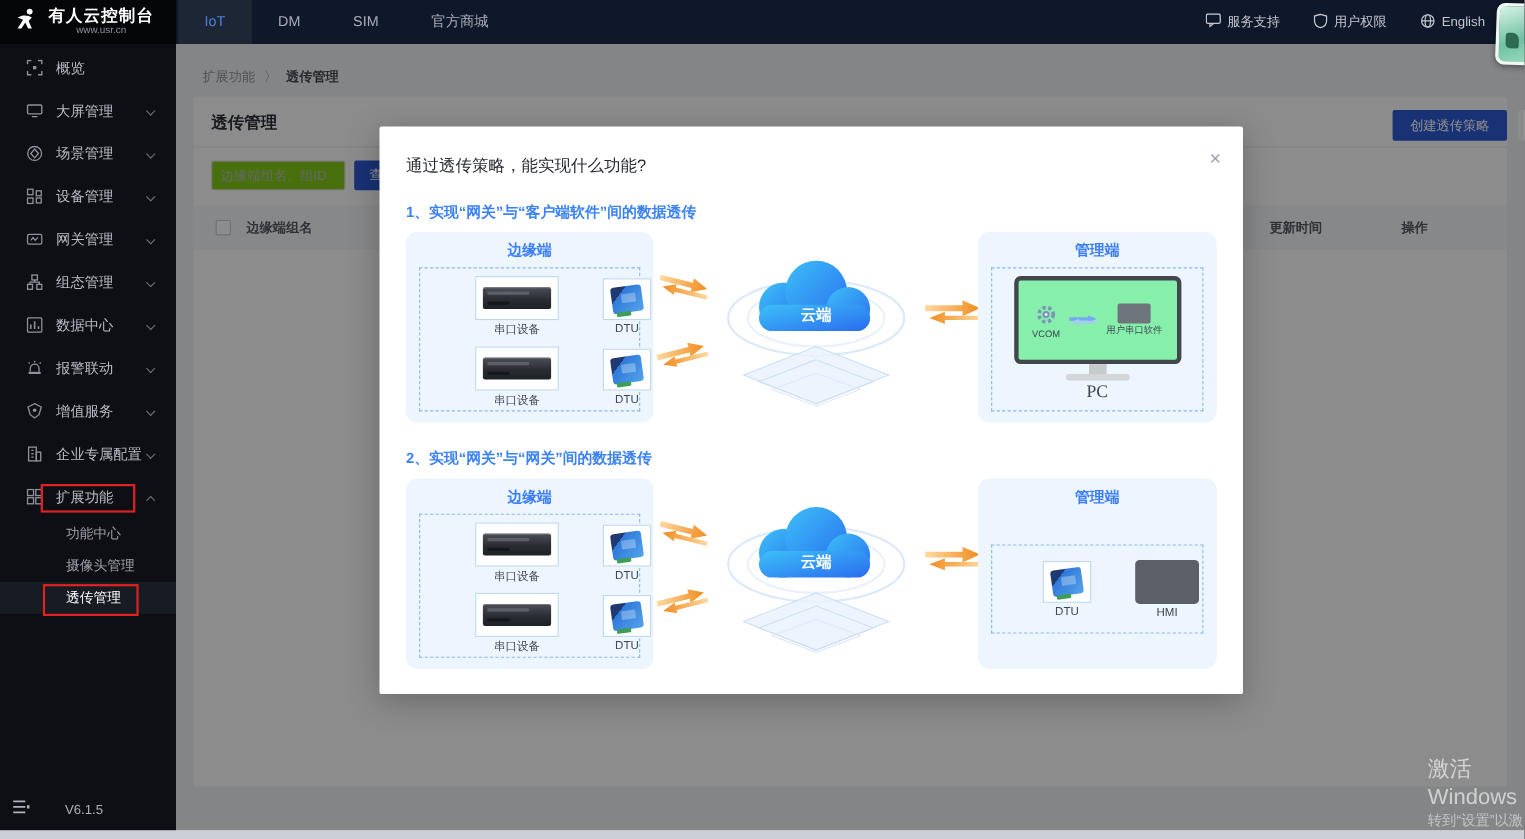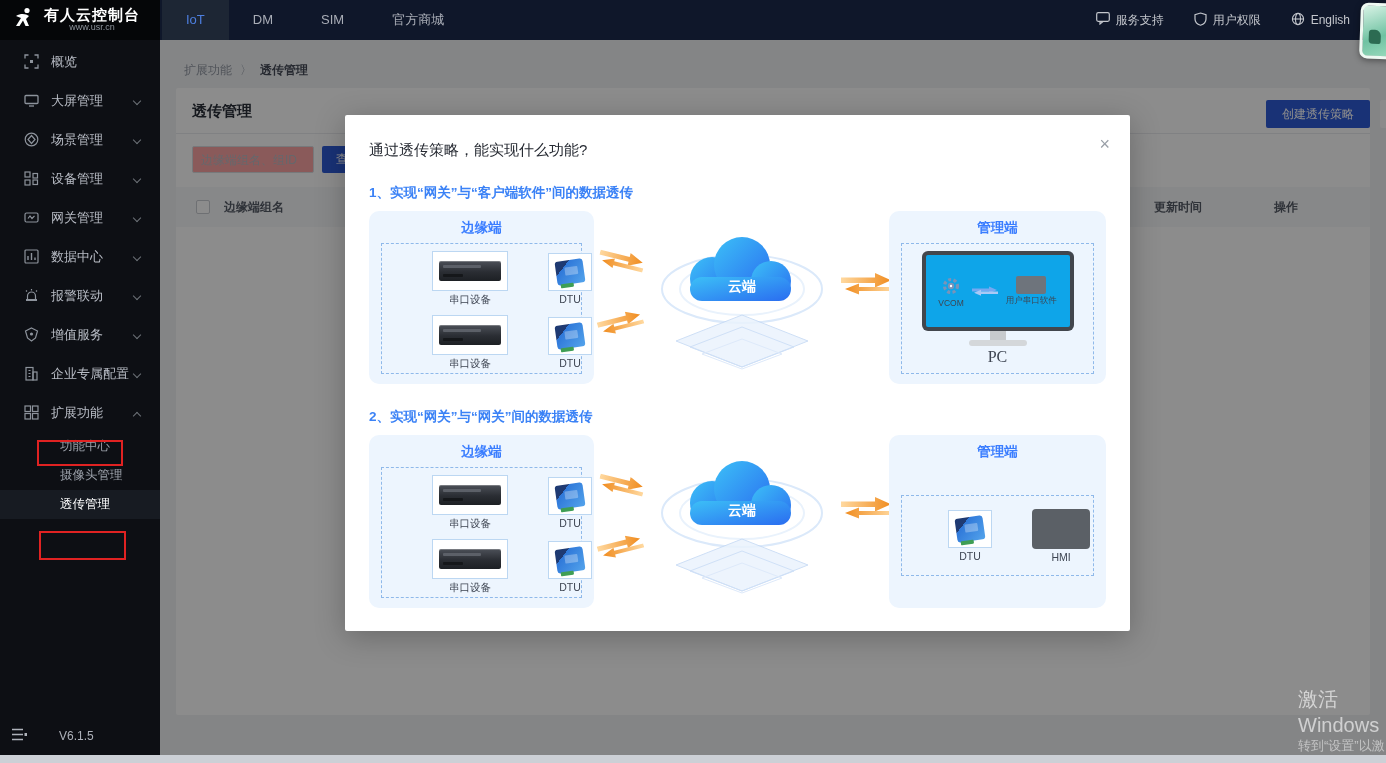--- a/index.html
+++ b/index.html
@@ -33,21 +33,21 @@
   .side-foot .ver { color:#aeb2ba; font-size:12px;}
 
   
   .main { position:absolute; left:160px; top:40px; right:0; bottom:8px; background:#f0f2f5;}
   .breadcrumb { padding:22px 0 0 24px; font-size:12px; color:#9399a3; display:flex; gap:8px; align-items:center;}
   .breadcrumb .cur { color:#464c58; font-weight:bold;}
   .card { position:absolute; left:16px; right:16px; top:48px; bottom:40px; background:#fff; border-radius:2px; padding:14px 0 0 16px;}
   .card-title { font-size:15px; font-weight:bold; color:#2b303a;}
   .card-div { border-bottom:1px solid #e9ebef; margin:12px 0 0 -16px;}
   .search-row { display:flex; margin-top:12px; gap:8px;}
-  .inp { width:122px; height:27px; border:1px solid #d9dce1; border-radius:2px; background:#fca5a5;
+  .inp { width:122px; height:27px; border:1px solid #d9dce1; border-radius:2px; background:#84cc16;
          font-size:12px; padding:0 8px; color:#333; font-family:"Liberation Sans",sans-serif;}
   .inp::placeholder { color:#b8bcc4;}
   .btn-blue { height:27px; padding:0 14px; background:#2e5bd8; color:#fff; border:none; border-radius:2px;
               font-size:12px; cursor:pointer; font-family:"Liberation Sans",sans-serif;}
   .create-btn { position:absolute; top:60px; right:16px; height:28px; padding:0 16px; z-index:1;}
   .btn-cut { position:absolute; top:60px; right:0; width:6px; height:28px; background:#fdfdfd; border-radius:2px 0 0 2px;}
   .th-row { display:flex; align-items:center; height:40px; background:#f6f7f9; margin:14px 0 0 -16px; padding-left:20px;}
   .cbx { width:14px; height:14px; border:1px solid #c9ccd2; border-radius:2px; background:#fff;}
   .th { font-size:12px; color:#555b66; font-weight:bold;}
   .th-first { margin-left:14px;}
@@ -82,21 +82,21 @@
   .server:before { content:""; position:absolute; left:4px; top:4px; width:38px; height:3px; background:#5c6068; border-radius:1px;}
   .server:after { content:""; position:absolute; left:4px; bottom:4px; width:20px; height:3px; background:#15171a; border-radius:1px;}
   .dtu { width:28px; height:24px; border-radius:3px; position:relative; transform:rotate(-8deg);
          background:linear-gradient(135deg,#1f3a72 0%,#1f3a72 28%,#2f78d9 28%,#54a4ec 100%);}
   .dtu:before { content:""; position:absolute; top:7px; left:9px; width:13px; height:8px; background:rgba(255,255,255,.3); border-radius:1px;}
   .dtu:after { content:""; position:absolute; bottom:-3px; left:3px; width:13px; height:4px; background:#3f9e55; border-radius:1px;}
 
   
   .monitor-wrap { position:absolute; left:0; right:0; top:40px; display:flex; flex-direction:column; align-items:center;}
   .monitor { width:152px; height:80px; background:#42464d; border-radius:6px; padding:4px; }
-  .mscreen { width:100%; height:100%; background:#0ea5e9; border-radius:2px; display:flex; align-items:center; justify-content:center; gap:8px;}
+  .mscreen { width:100%; height:100%; background:#86efac; border-radius:2px; display:flex; align-items:center; justify-content:center; gap:8px;}
   .mini { display:flex; flex-direction:column; align-items:center; gap:1px;}
   .mini-lbl { font-size:8.5px; color:#3e4552;}
   .stand { width:16px; height:9px; background:#c7cacd;}
   .base { width:58px; height:6px; background:#d4d7da; border-radius:3px;}
   .pc-lbl { font-size:16px; color:#3e4552; margin-top:2px;font-family:Liberation Serif, serif;}
   .kb { width:30px; height:18px; background:#6e747c; border-radius:2px; padding:2px;}
   .kb-in { width:100%; height:100%; background:#f4f6f8;
            background-image:radial-gradient(#e8963c 1px, transparent 1.3px); background-size:4px 4px;}
   .hmi { width:58px; height:40px; background:#5b6066; border-radius:4px; padding:4px 5px;}
   .hmi-in { width:100%; height:100%; border-radius:2px; background:#2f6cc4;
@@ -247,20 +247,32 @@
             <rect x="1" y="3" width="13" height="9" rx="1.5" fill="none" stroke="#8d939c" stroke-width="1.2"></rect>
             <path d="M4 8.5 L6 6 L8 8.5 L10.5 5.8" fill="none" stroke="#8d939c" stroke-width="1.2"></path>
           </svg>
         </span>
       <span>网关管理</span>
         <span class="chev"></span>
     </div>
     <div class="side-item">
       <span class="ic">
           <svg width="15" height="15" viewBox="0 0 15 15">
+            <rect x="5" y="1" width="5" height="4.5" fill="none" stroke="#8d939c" stroke-width="1.2"></rect>
+            <rect x="1" y="9.5" width="4.5" height="4.5" fill="none" stroke="#8d939c" stroke-width="1.2"></rect>
+            <rect x="9.5" y="9.5" width="4.5" height="4.5" fill="none" stroke="#8d939c" stroke-width="1.2"></rect>
+            <path d="M7.5 5.5 V7.5 M3.2 9.5 V7.5 H11.8 V9.5" fill="none" stroke="#8d939c" stroke-width="1.2"></path>
+          </svg>
+        </span>
+      <span>组态管理</span>
+        <span class="chev"></span>
+    </div>
+    <div class="side-item">
+      <span class="ic">
+          <svg width="15" height="15" viewBox="0 0 15 15">
             <rect x="1" y="1" width="13" height="13" rx="1" fill="none" stroke="#8d939c" stroke-width="1.2"></rect>
             <path d="M4 11 V7 M7.5 11 V4 M11 11 V8.5" stroke="#8d939c" stroke-width="1.4"></path>
           </svg>
         </span>
       <span>数据中心</span>
         <span class="chev"></span>
     </div>
     <div class="side-item">
       <span class="ic">
           <svg width="15" height="15" viewBox="0 0 15 15">

